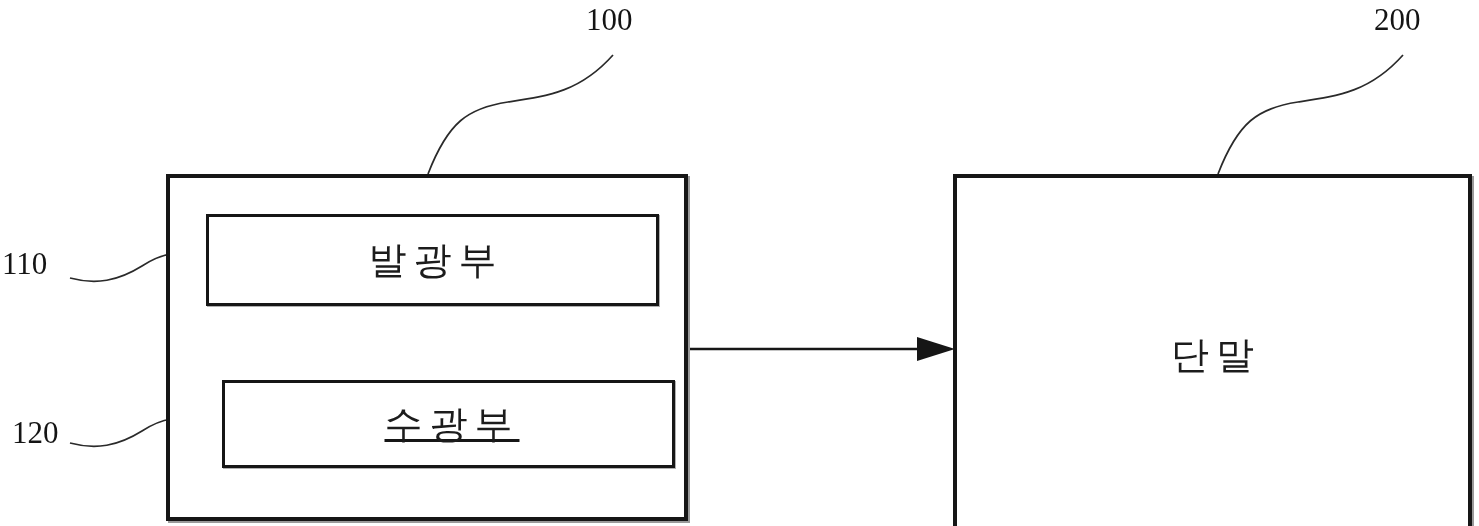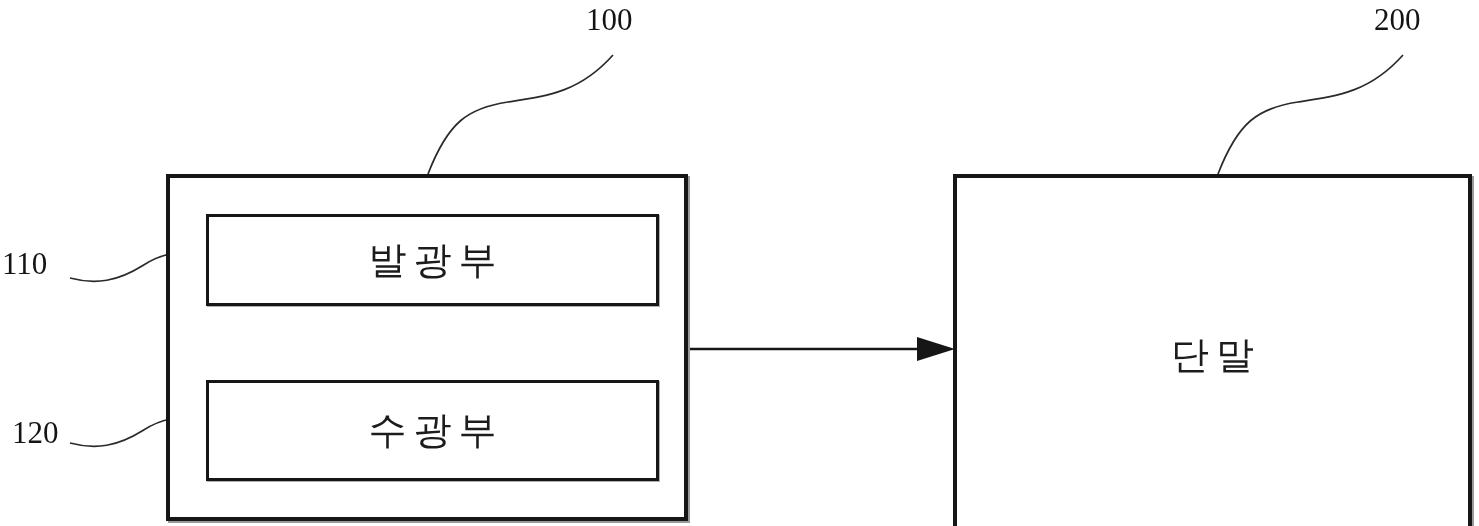--- a/index.html
+++ b/index.html
@@ -46,24 +46,25 @@
     width: 522px;
     height: 347px;
   }
   .emitter-box {
     left: 206px;
     top: 214px;
     width: 453px;
     height: 92px;
   }
   .receiver-box {
-    left: 206px;
+    left: 222px;
     top: 380px;
     width: 453px;
-    height: 101px;
+    height: 88px;
+    text-decoration: underline;
   }
   .terminal-box {
     left: 953px;
     top: 174px;
     width: 519px;
     height: 362px;
   }
   .block-label {
     font-size: 38px;
     letter-spacing: 7px;

